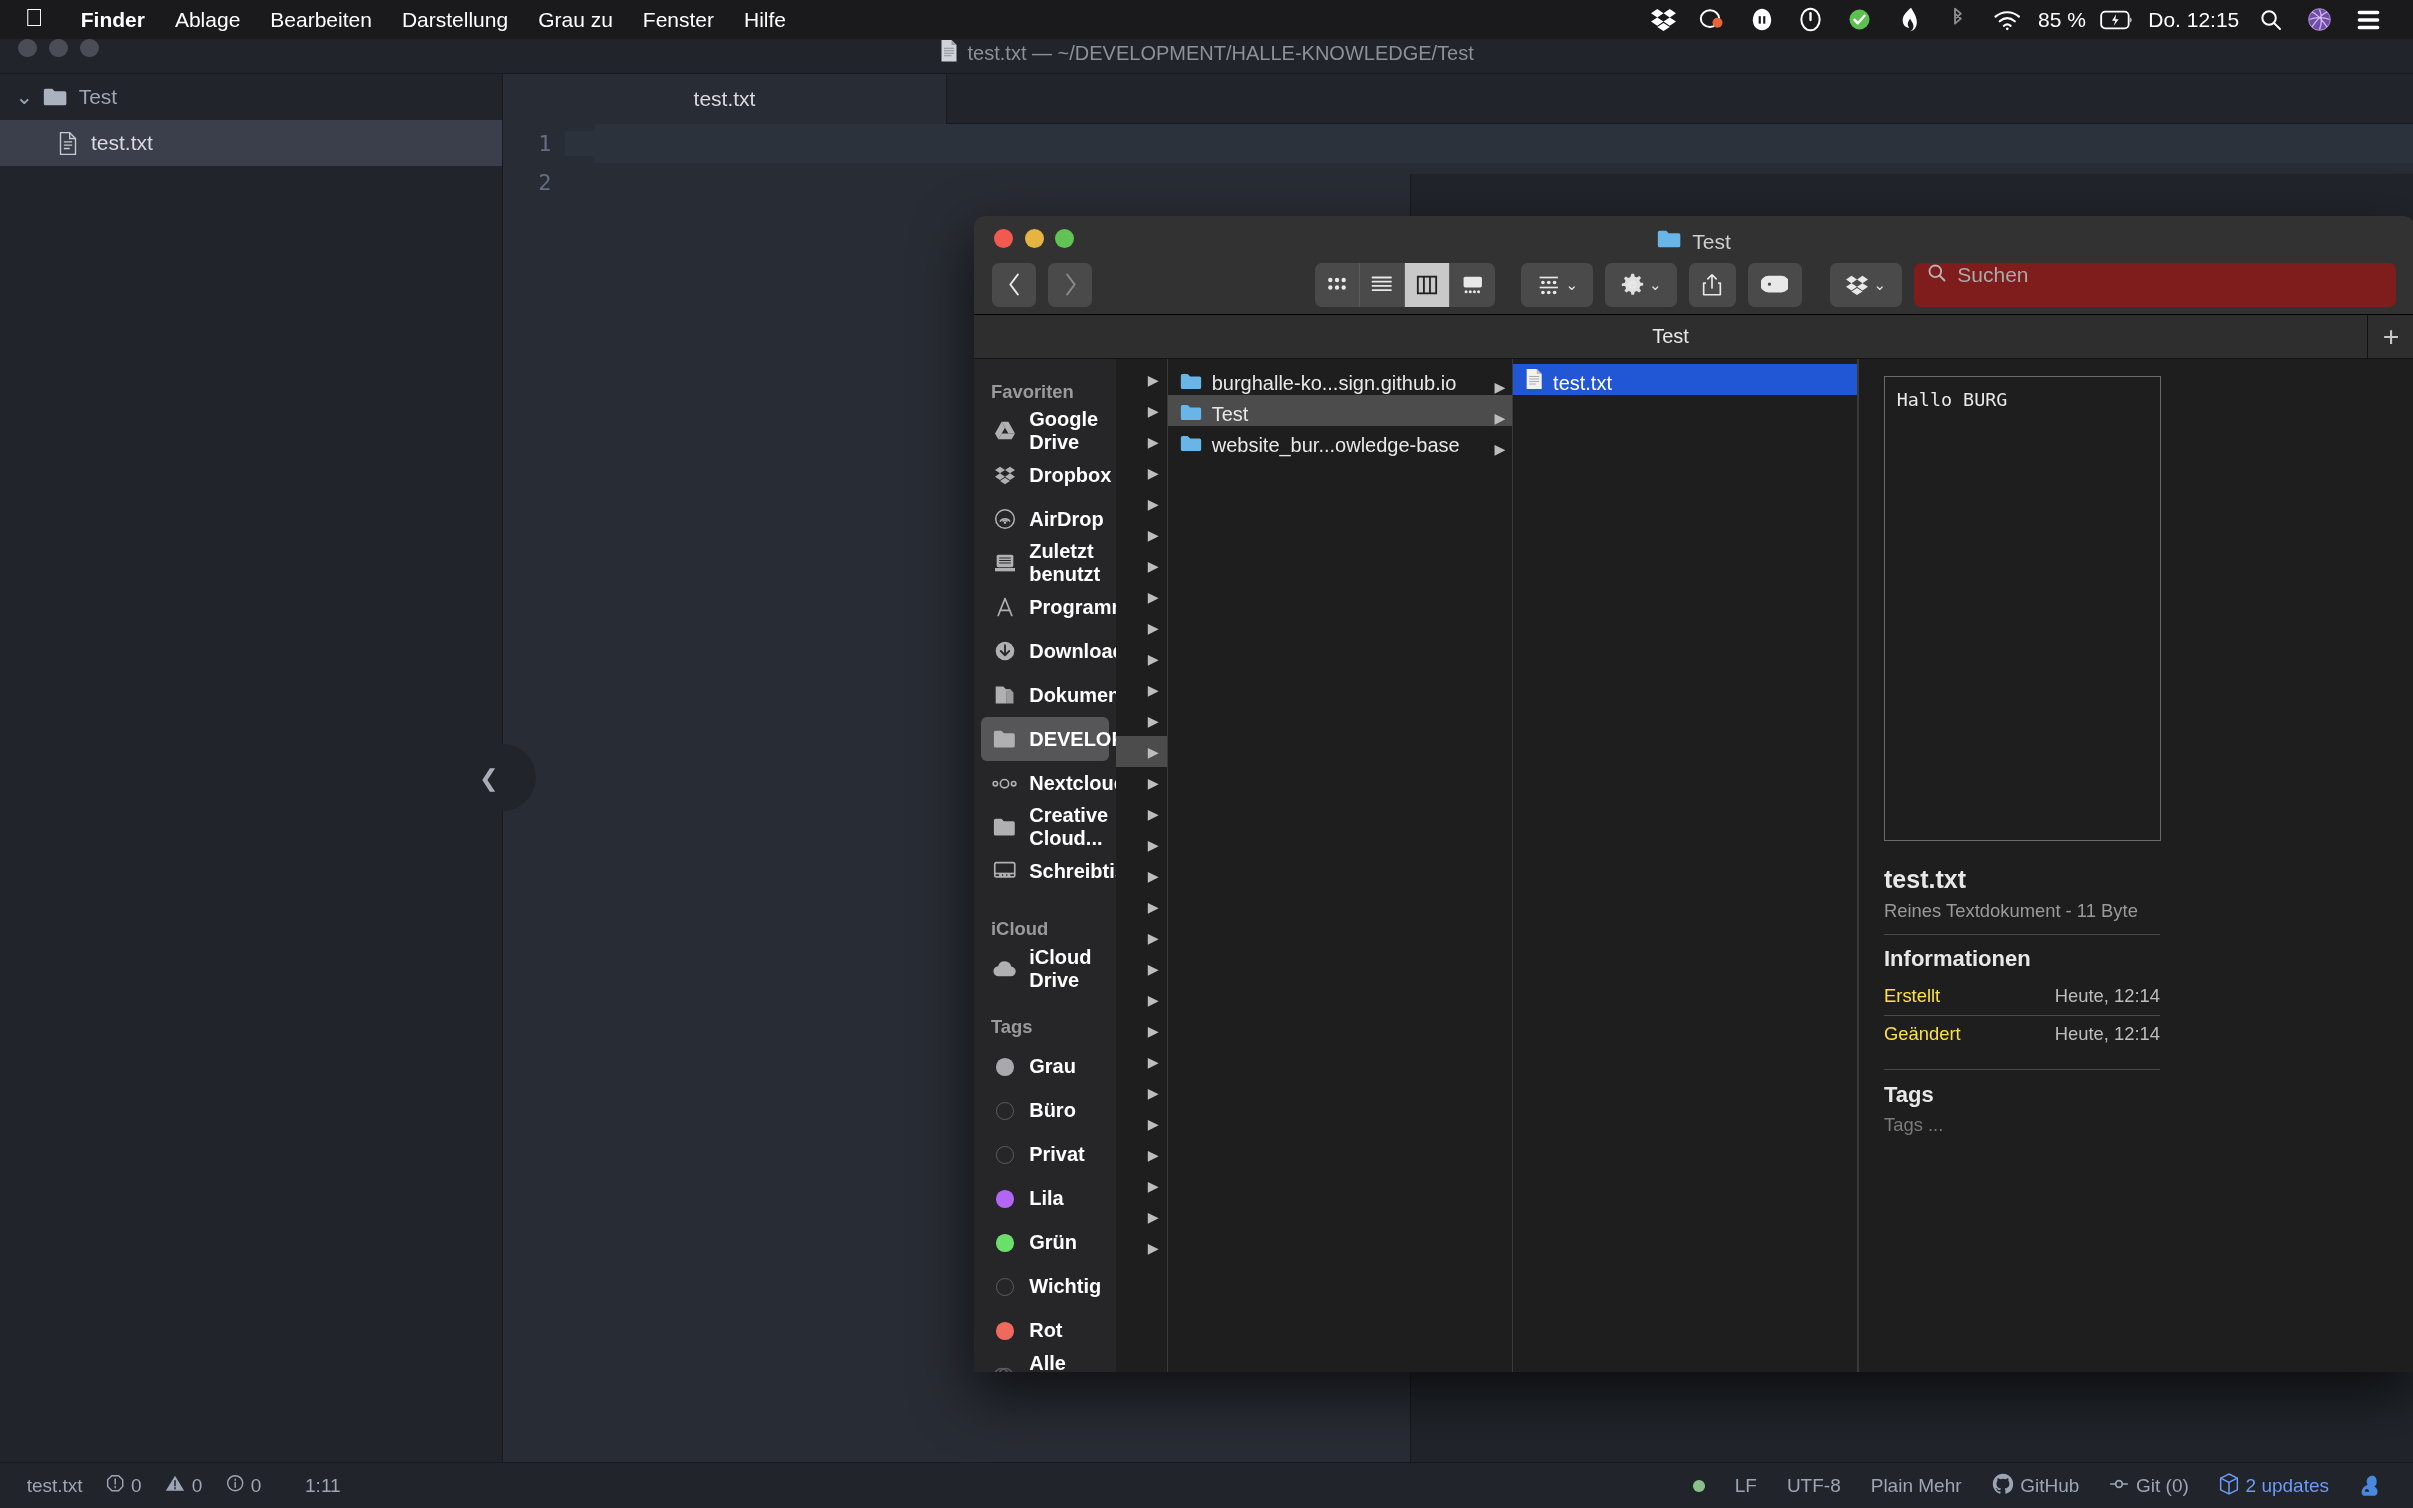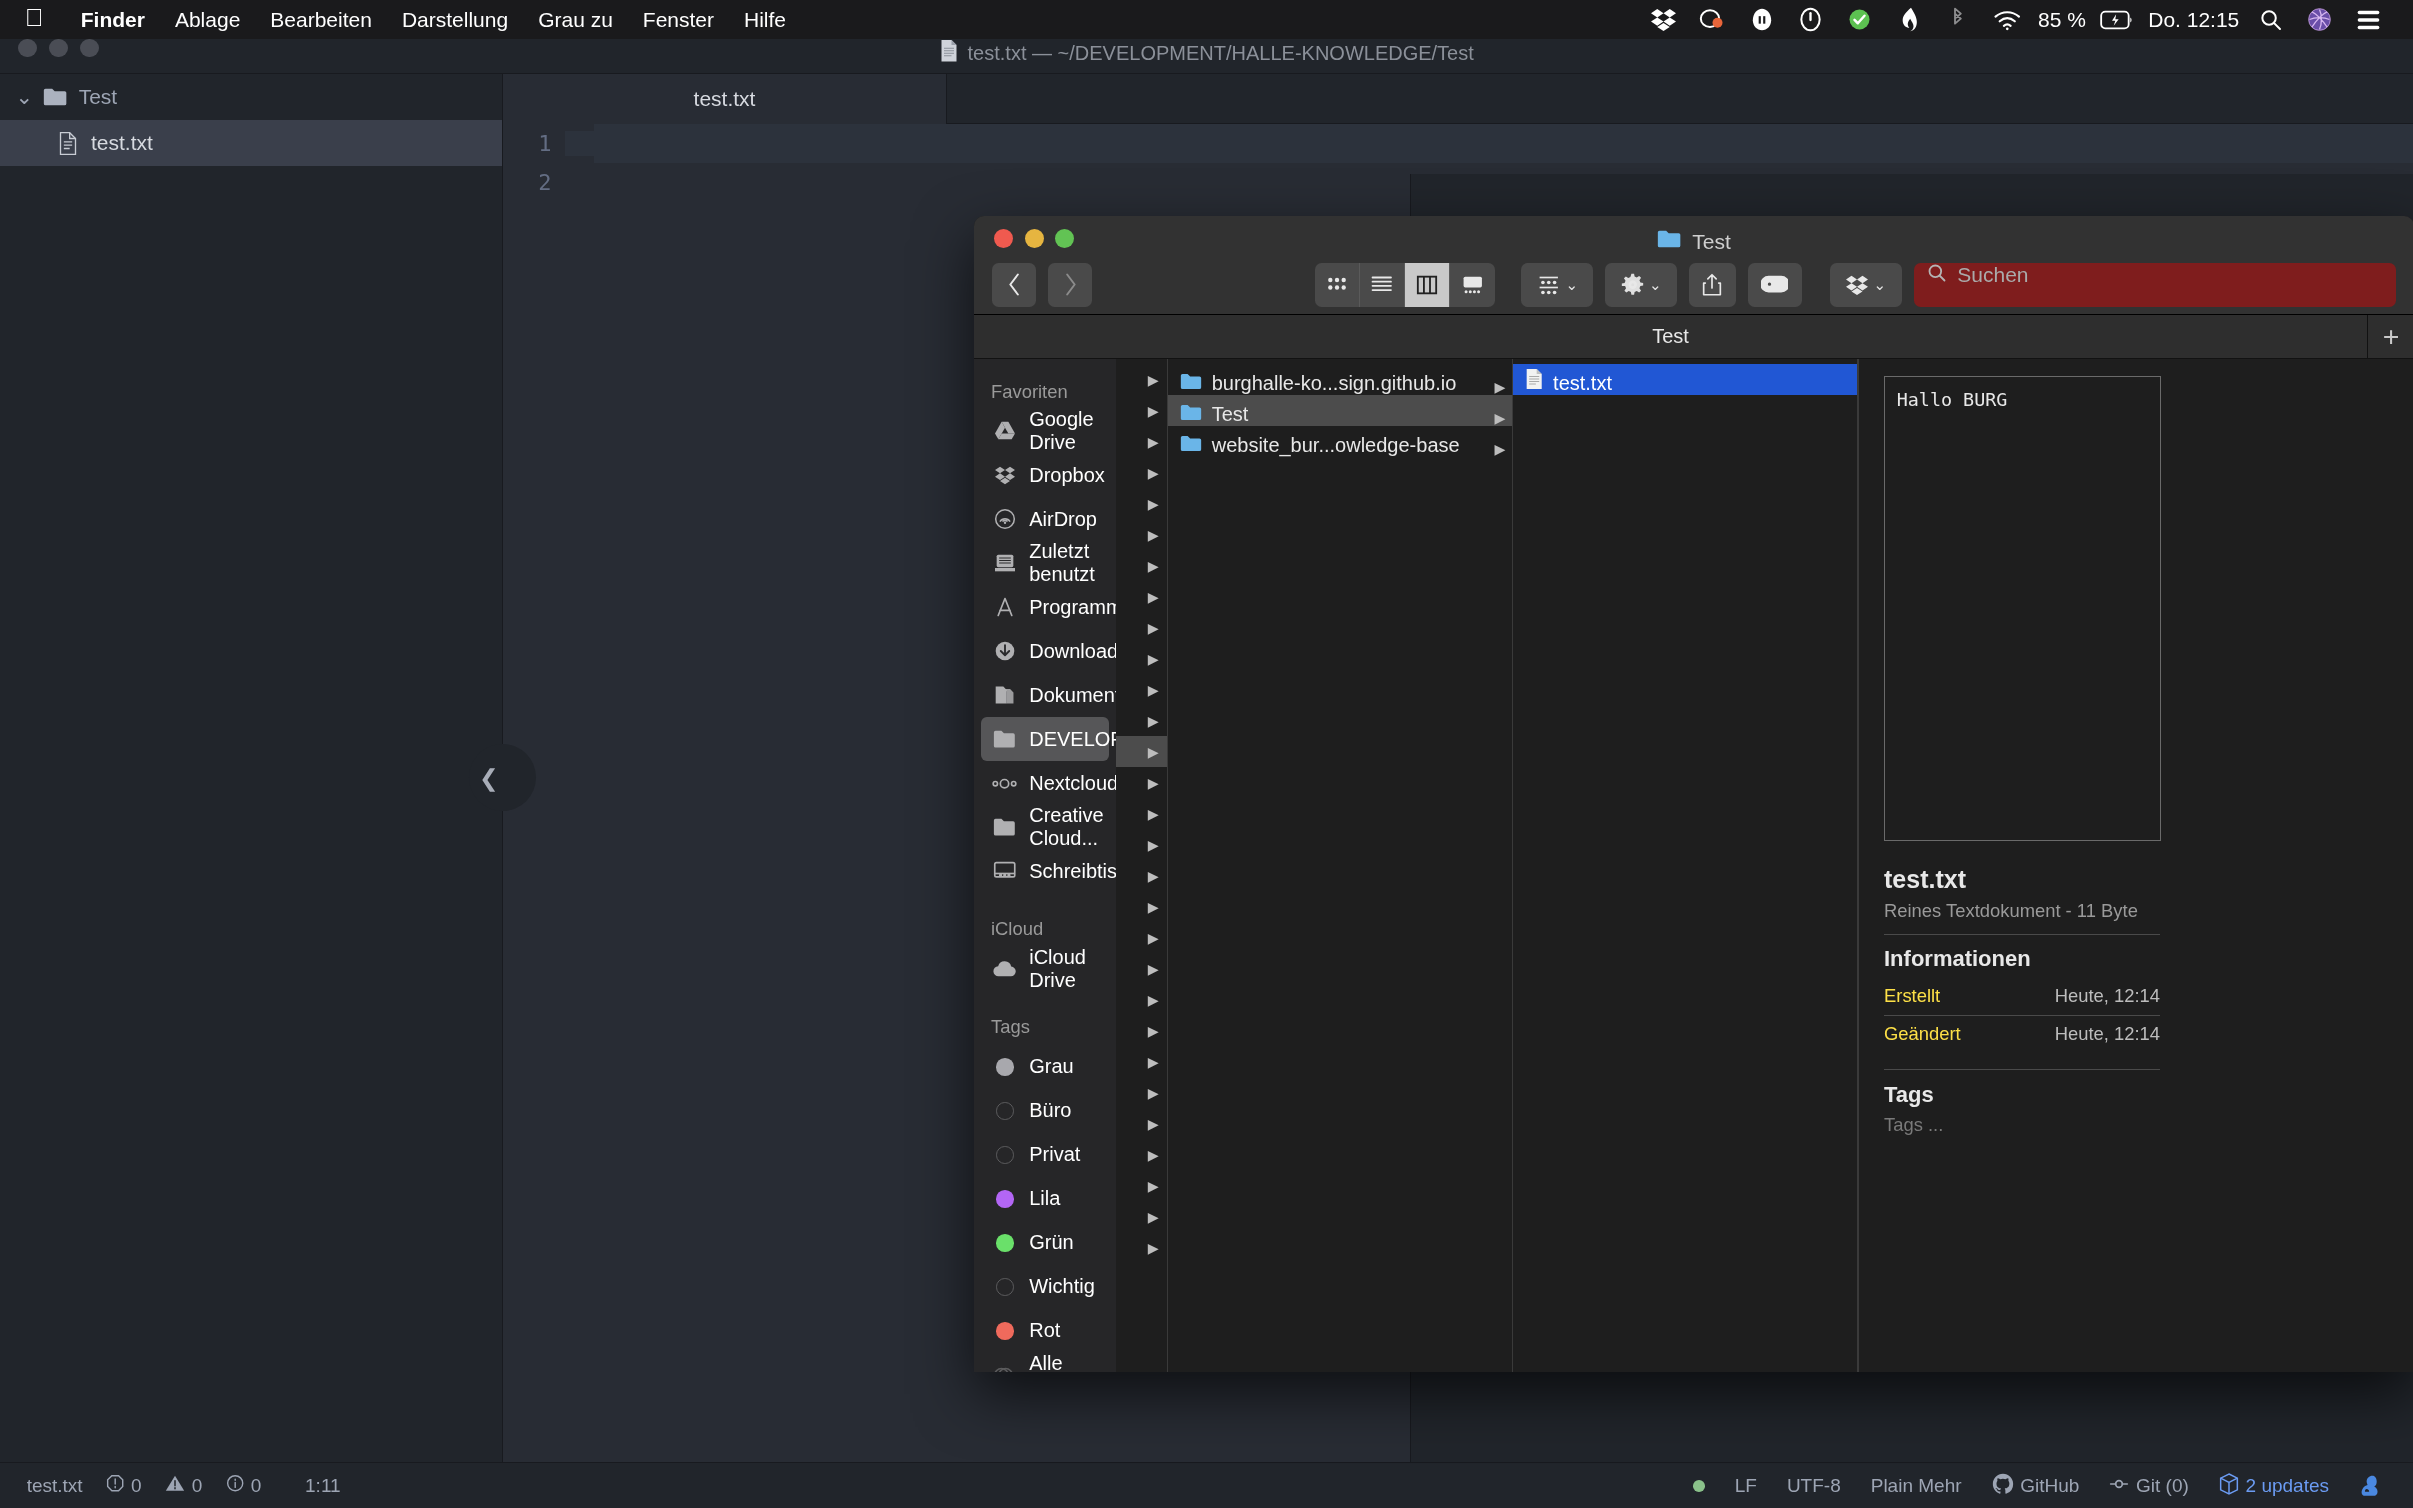--- a/index.html
+++ b/index.html
@@ -170,21 +170,21 @@
   }
   .fi-tab-plus {
     width: 47px; display: flex; align-items: center; justify-content: center;
     color: #c9c9c9; font-size: 28.5px; border-left: 0.8px solid #121212;
   }
 
   .fi-body { display: flex; height: calc(1156px - 99px - 44px); }
 
   .fi-sidebar {
     width: 142px; background: #262628; padding-top: 10px;
-    flex: 0 0 142px; overflow: hidden;
+    flex: 0 0 142px; overflow: hidden; font-weight: bold;
   }
   .fi-sidebar { width: 142px; }
 
   .sb-head { color: #9a9a9a; font-size: 18.4px; padding: 11.7px 0 6.7px 17px; }
   .sb-row {
     display: flex; align-items: center; height: 44px; margin: 0 6.7px;
     padding-left: 10px; border-radius: 5.9px; color: #fff; font-size: 20px; gap: 10px;
   }
   .sb-row.sel { background: #565658; }
   .sb-ico { width: 28.5px; display: flex; align-items: center; justify-content: center; flex: 0 0 28.5px; }

